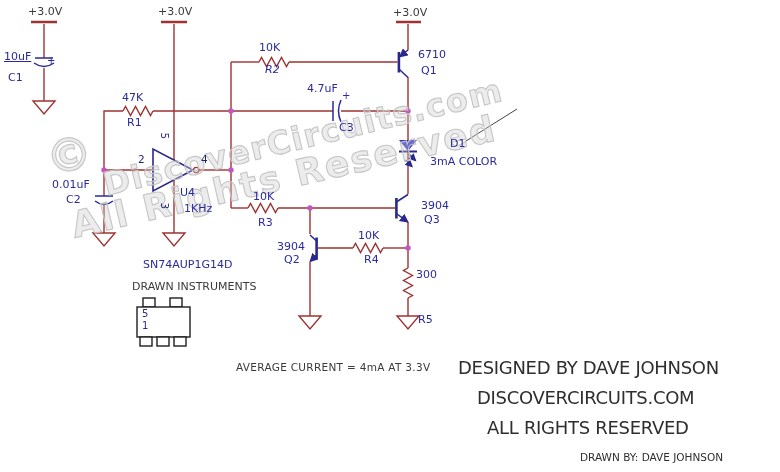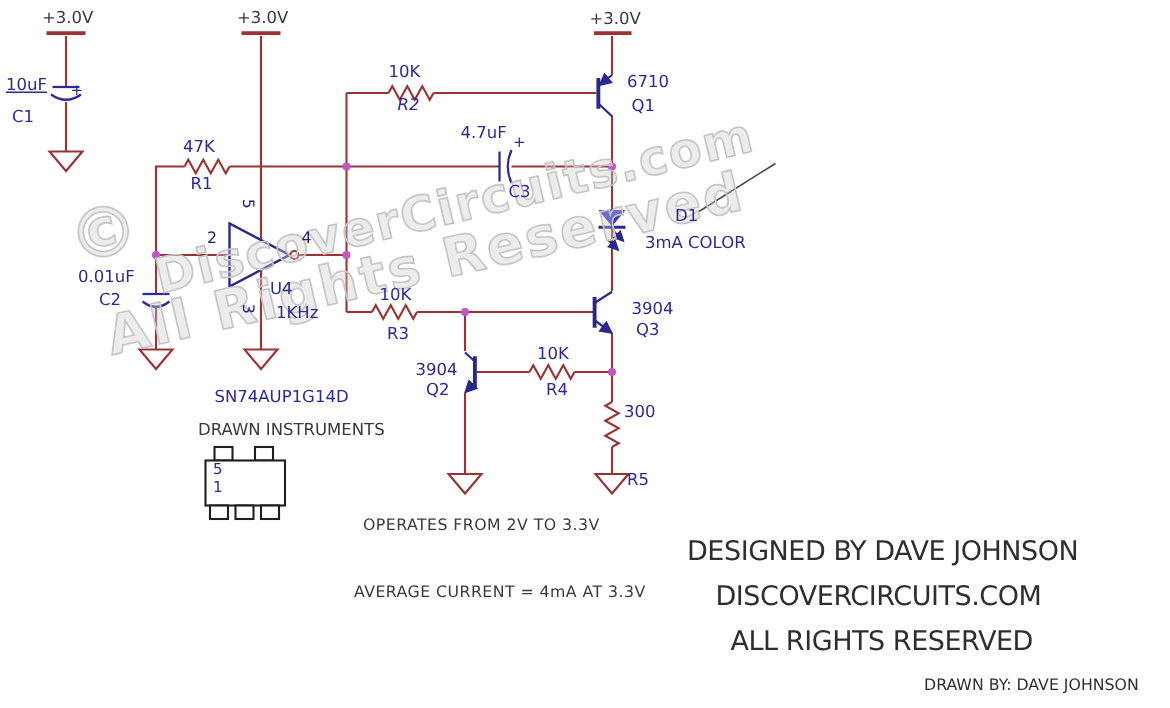--- a/index.html
+++ b/index.html
@@ -190,21 +190,20 @@
   <div class="lbl" style="left:258px;top:217px;">R3</div>
   <div class="lbl" style="left:421px;top:200px;">3904</div>
   <div class="lbl" style="left:424px;top:214px;">Q3</div>
   <div class="lbl" style="left:277px;top:241px;">3904</div>
   <div class="lbl" style="left:284px;top:254px;">Q2</div>
   <div class="lbl" style="left:358px;top:230px;">10K</div>
   <div class="lbl" style="left:364px;top:254px;">R4</div>
   <div class="lbl" style="left:416px;top:269px;">300</div>
   <div class="lbl" style="left:418px;top:282px;margin-top:32px;">R5</div>
 
-  <div class="lbl note" style="left:242px;top:345px;">OPERATES FROM 2V TO 3.3V</div>
-  <div class="lbl note" style="left:236px;top:362px;margin-top:28px;">AVERAGE CURRENT = 4mA AT 3.3V</div>
+  <div class="lbl note" style="left:236px;top:362px;">AVERAGE CURRENT = 4mA AT 3.3V</div>
 
   <div class="credit" style="left:458px;top:357px;">DESIGNED BY DAVE JOHNSON</div>
   <div class="credit" style="left:477px;top:387px;">DISCOVERCIRCUITS.COM</div>
   <div class="credit" style="left:487px;top:417px;">ALL RIGHTS RESERVED</div>
-  <div class="drawn" style="left:616px;top:451px;text-align:center;">DRAWN BY: DAVE JOHNSON</div>
+  <div class="drawn" style="left:580px;top:451px;text-align:center;">DRAWN BY: DAVE JOHNSON</div>
 
 </div>
 
 </body></html>

